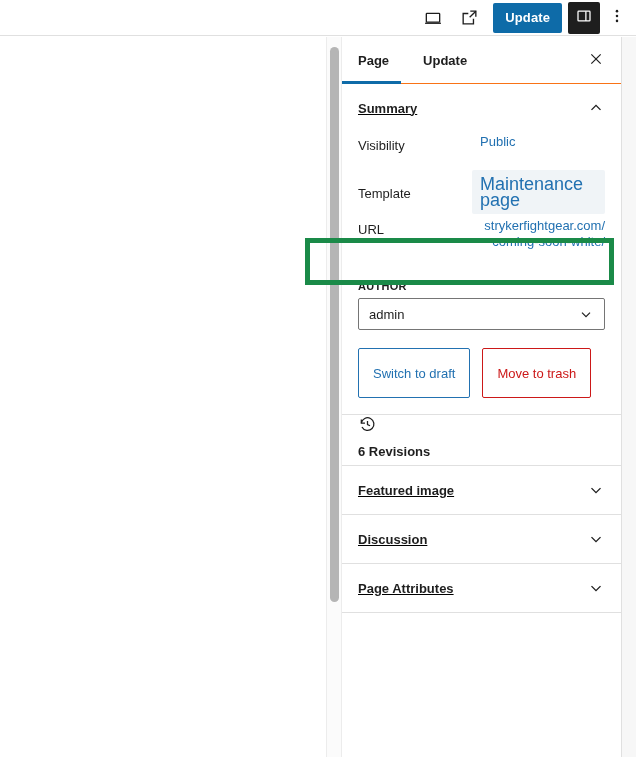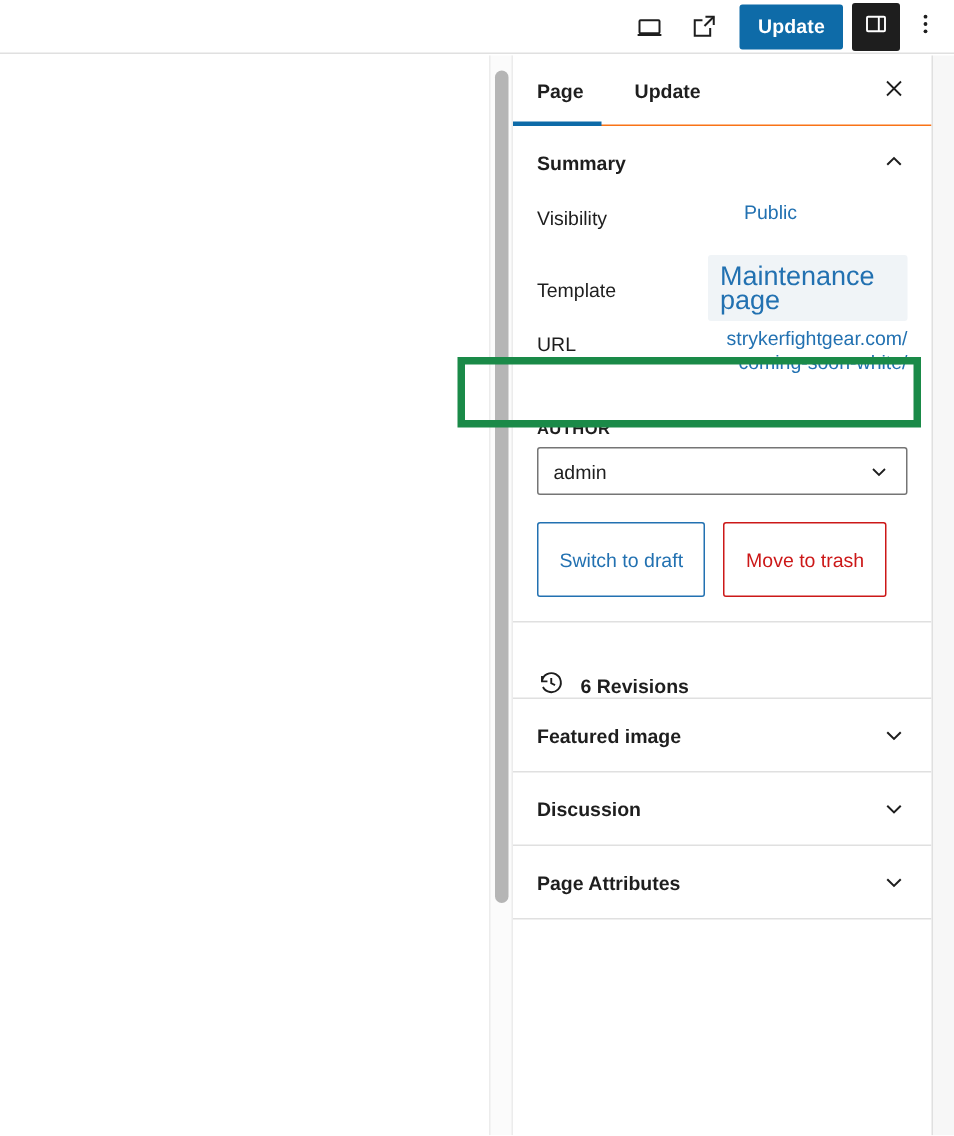--- a/index.html
+++ b/index.html
@@ -162,20 +162,21 @@
     height: 48px;
     display: flex;
     align-items: center;
     justify-content: space-between;
     padding: 0 16px;
     cursor: pointer;
     background: transparent;
     border: none;
     width: 100%;
     font-family: "Liberation Sans", sans-serif;
+    text-decoration: underline;
   }
   .panel-title {
     font-size: 13px;
     font-weight: 600;
     color: #1e1e1e;
   }
   .chev { color: #1e1e1e; display: flex; }
 
   .panel-body {
     padding: 0 16px 16px 16px;
@@ -205,21 +206,20 @@
     color: #2271b1;
     background: none;
     border: none;
     padding: 0;
     text-align: center;
     font-size: 13px;
     line-height: 16px;
     cursor: pointer;
     font-family: "Liberation Sans", sans-serif;
     display: block;
-    margin-left: 16px;
   }
   .publish-val { line-height: 16px; }
   .pill-btn {
     background: #f0f4f7;
     border: none;
     border-radius: 2px;
     color: #2271b1;
     font-size: 18px;
     font-family: "Liberation Sans", sans-serif;
     padding: 6px 8px;
@@ -292,27 +292,28 @@
   }
   .btn-trash {
     border: 1px solid #cc1818;
     color: #cc1818;
   }
 
   
   .revisions {
     height: 50px;
     display: flex;
-    align-items: flex-end;
+    align-items: flex-start;
     padding: 0 16px;
     gap: 10px;
     cursor: pointer;
     background: none; border: none;
     width: 100%;
     font-family: "Liberation Sans", sans-serif;
+    flex-direction: column;
   }
   .rev-icon { color: #1e1e1e; display: flex; }
   .rev-label {
     font-size: 13px;
     font-weight: 600;
     color: #1e1e1e;
   }
 
   
   .annotation {

